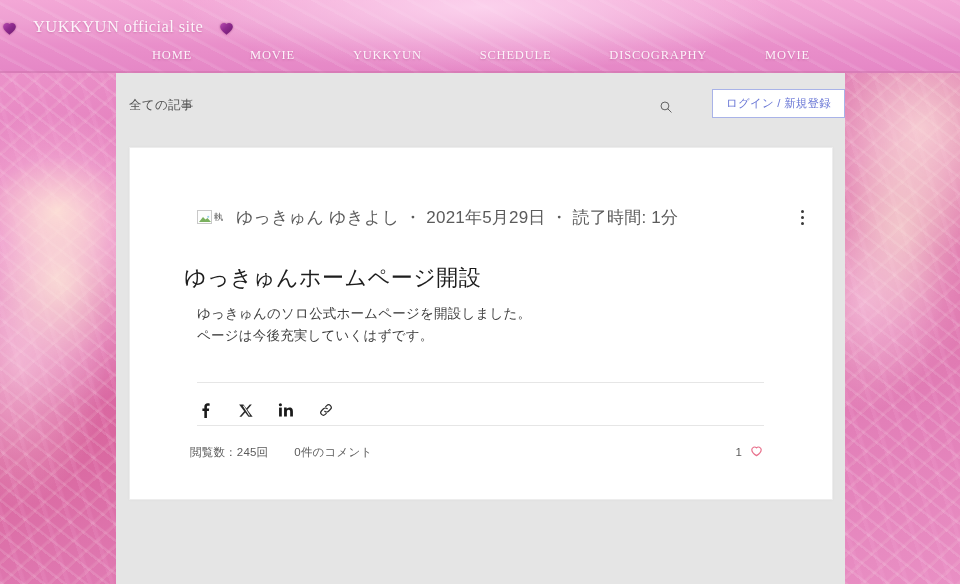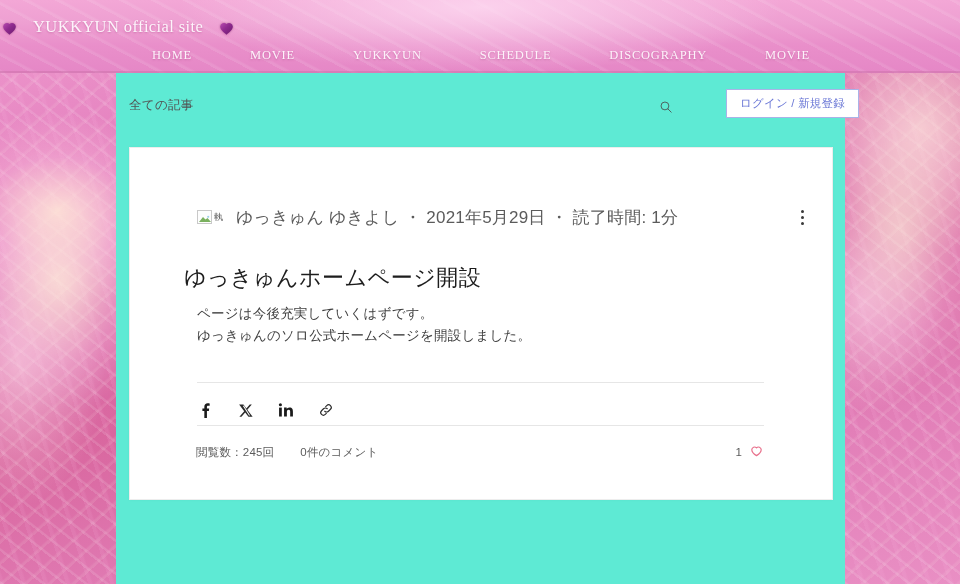--- a/index.html
+++ b/index.html
@@ -74,37 +74,37 @@
     color: #fdf2fa; font-family: "Liberation Serif", "DejaVu Serif", serif;
     font-size: 12.5px; letter-spacing: .8px; white-space: nowrap;
     text-shadow: 0 1px 2px rgba(175,75,135,.5);
     cursor: pointer; flex: 0 0 auto;
   }
   .nav-gap { flex: 1 1 auto; }
 
   
   #page-column {
     position: absolute; left: 116px; top: 73px; width: 729px; height: 511px;
-    background: #5eead4;
+    background: #e5e5e5;
   }
 
   
   #blog-topbar {
     position: absolute; left: 0; top: 0; width: 729px; height: 66px;
   }
   #all-posts {
     position: absolute; left: 13px; top: 24px;
     font-size: 12.5px; color: #525252; letter-spacing: .3px;
   }
   #search-icon-btn {
     position: absolute; left: 538px; top: 22px; width: 24px; height: 24px;
     display: flex; align-items: center; justify-content: center; cursor: pointer;
   }
   #login-button {
-    position: absolute; left: 610px; top: 16px; width: 133px; height: 29px;
+    position: absolute; left: 596px; top: 16px; width: 133px; height: 29px;
     border: 1px solid #a9b3e8; background: #ffffff;
     color: #6b78d6; font-size: 11.5px; letter-spacing: .2px;
     display: flex; align-items: center; justify-content: center;
     cursor: pointer;
   }
 
   
   #post-card {
     position: absolute; left: 13px; top: 74px; width: 704px; height: 353px;
     background: #fff; border: 1px solid #ededed;
@@ -158,21 +158,21 @@
   }
   .share-icon {
     width: 18px; height: 18px; display: flex; align-items: center;
     justify-content: center; cursor: pointer; color: #1b1b1b;
   }
   #stats-divider {
     position: absolute; left: 67px; right: 68px; top: 277px;
     height: 1px; background: #e6e6e6;
   }
   #stats-row {
-    position: absolute; left: 66px; right: 68px; top: 292px; height: 24px;
+    position: absolute; left: 60px; right: 68px; top: 292px; height: 24px;
     display: flex; align-items: center;
   }
   .stat-text { font-size: 11.5px; color: #5b5b5b; letter-spacing: .2px; }
   #views-count { margin-right: 26px; }
   #like-block {
     margin-left: auto; display: flex; align-items: center; gap: 7px; cursor: pointer;
   }
   #like-count { font-size: 11.5px; color: #5b5b5b; }
 
   
@@ -267,22 +267,22 @@
 
     <div id="post-more-btn">
       <i></i>
       <i></i>
       <i></i>
     </div>
 
     <h1 id="post-title">ゆっきゅんホームページ開設</h1>
 
     <div id="post-body">
+      <div>ゆっきゅんのソロ公式ホームページを開設しました。</div>
       <div>ページは今後充実していくはずです。</div>
-      <div>ゆっきゅんのソロ公式ホームページを開設しました。</div>
     </div>
 
     <div id="share-divider"></div>
 
     <div id="share-row">
       <span class="share-icon">
         <svg width="16" height="16" viewBox="0 0 24 24" aria-hidden="true">
           <path fill="#1b1b1b" d="M15.4 5.6h2.1V2.2c-.4-.05-1.6-.17-3-.17-3 0-5 1.83-5 5.2v2.6H6.6v3.8h2.9V24h3.9V13.63h2.9l.45-3.8h-3.35V7.6c0-1.1.3-2 1.4-2z"></path>
         </svg>
       </span>

